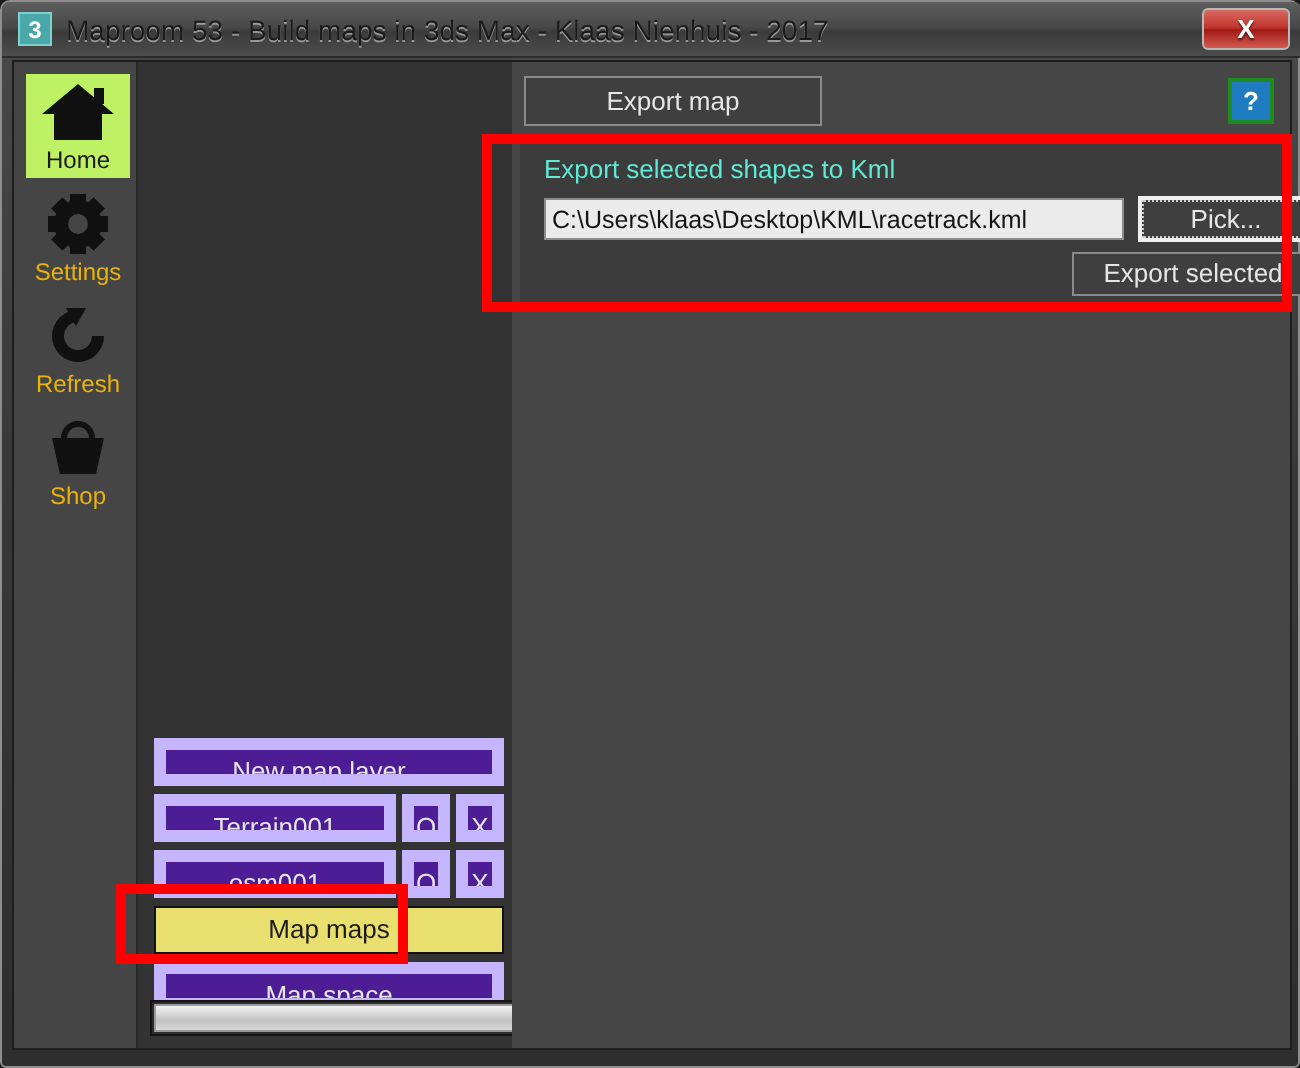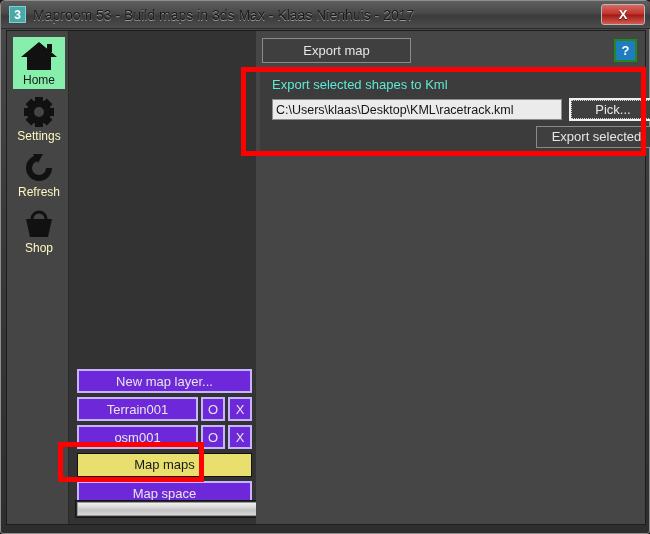--- a/index.html
+++ b/index.html
@@ -93,27 +93,27 @@
     border-right: 1px solid #2a2a2a;
   }
   .nav-item {
     position: absolute;
     left: 6px;
     width: 52px; height: 52px;
     box-sizing: border-box;
     text-align: center;
     cursor: pointer;
   }
-  .nav-item.active { background: #86efac; }
+  .nav-item.active { background: #bef264; }
   .nav-label {
     position: absolute;
     left: 0; bottom: 2px;
     width: 52px;
     font-size: 12px;
-    color: #fef9c3;
+    color: #eab308;
   }
   .nav-item.active .nav-label { color: #1a1a1a; }
   .nav-glyph {
     position: absolute;
     left: 0; top: 3px;
     width: 52px; height: 32px;
   }
   .nav-glyph svg { display: block; margin: 0 auto; }
 
   
@@ -125,22 +125,22 @@
     box-sizing: border-box;
     overflow: hidden;
   }
   .layer-row {
     position: absolute;
     left: 8px;
     height: 24px;
   }
   .btn {
     box-sizing: border-box;
-    background: #6d28d9;
-    border: 2px solid #c4b5fd;
+    background: #4c1d95;
+    border: 6px solid #c4b5fd;
     color: #e6e6e6;
     font-size: 13px;
     text-align: center;
     line-height: 22px;
     cursor: pointer;
     white-space: nowrap;
     overflow: hidden;
   }
   .btn.yellow {
     background: #e8df6e;

